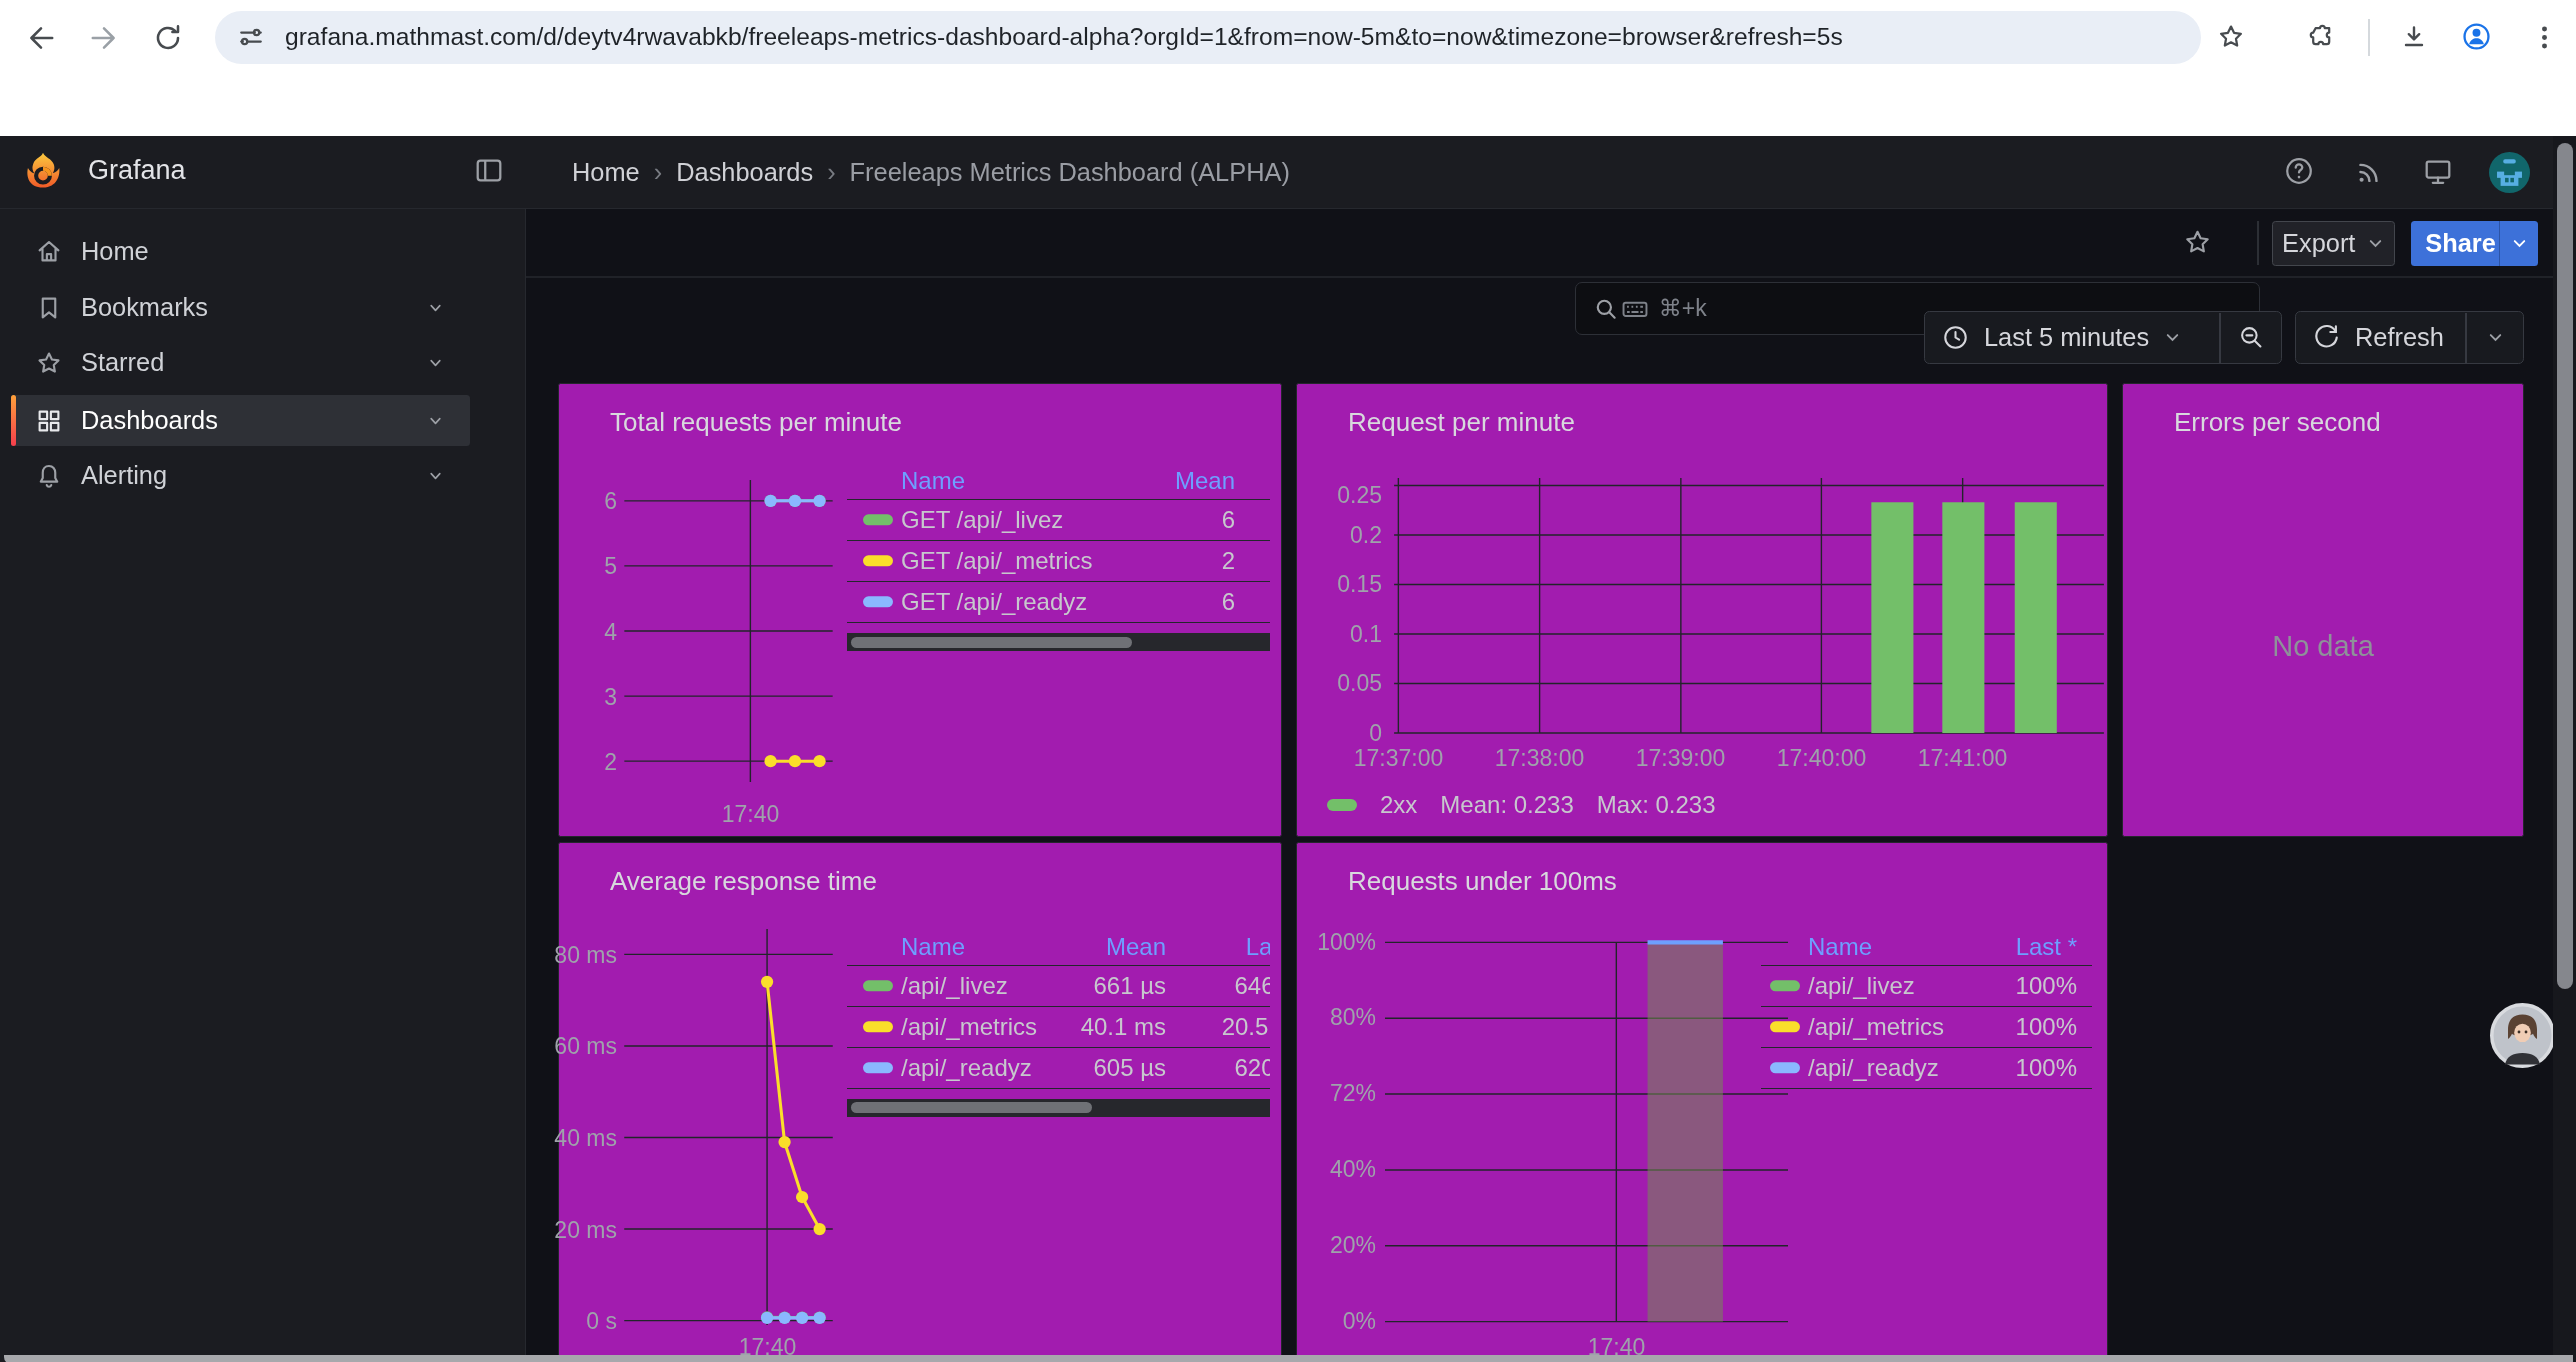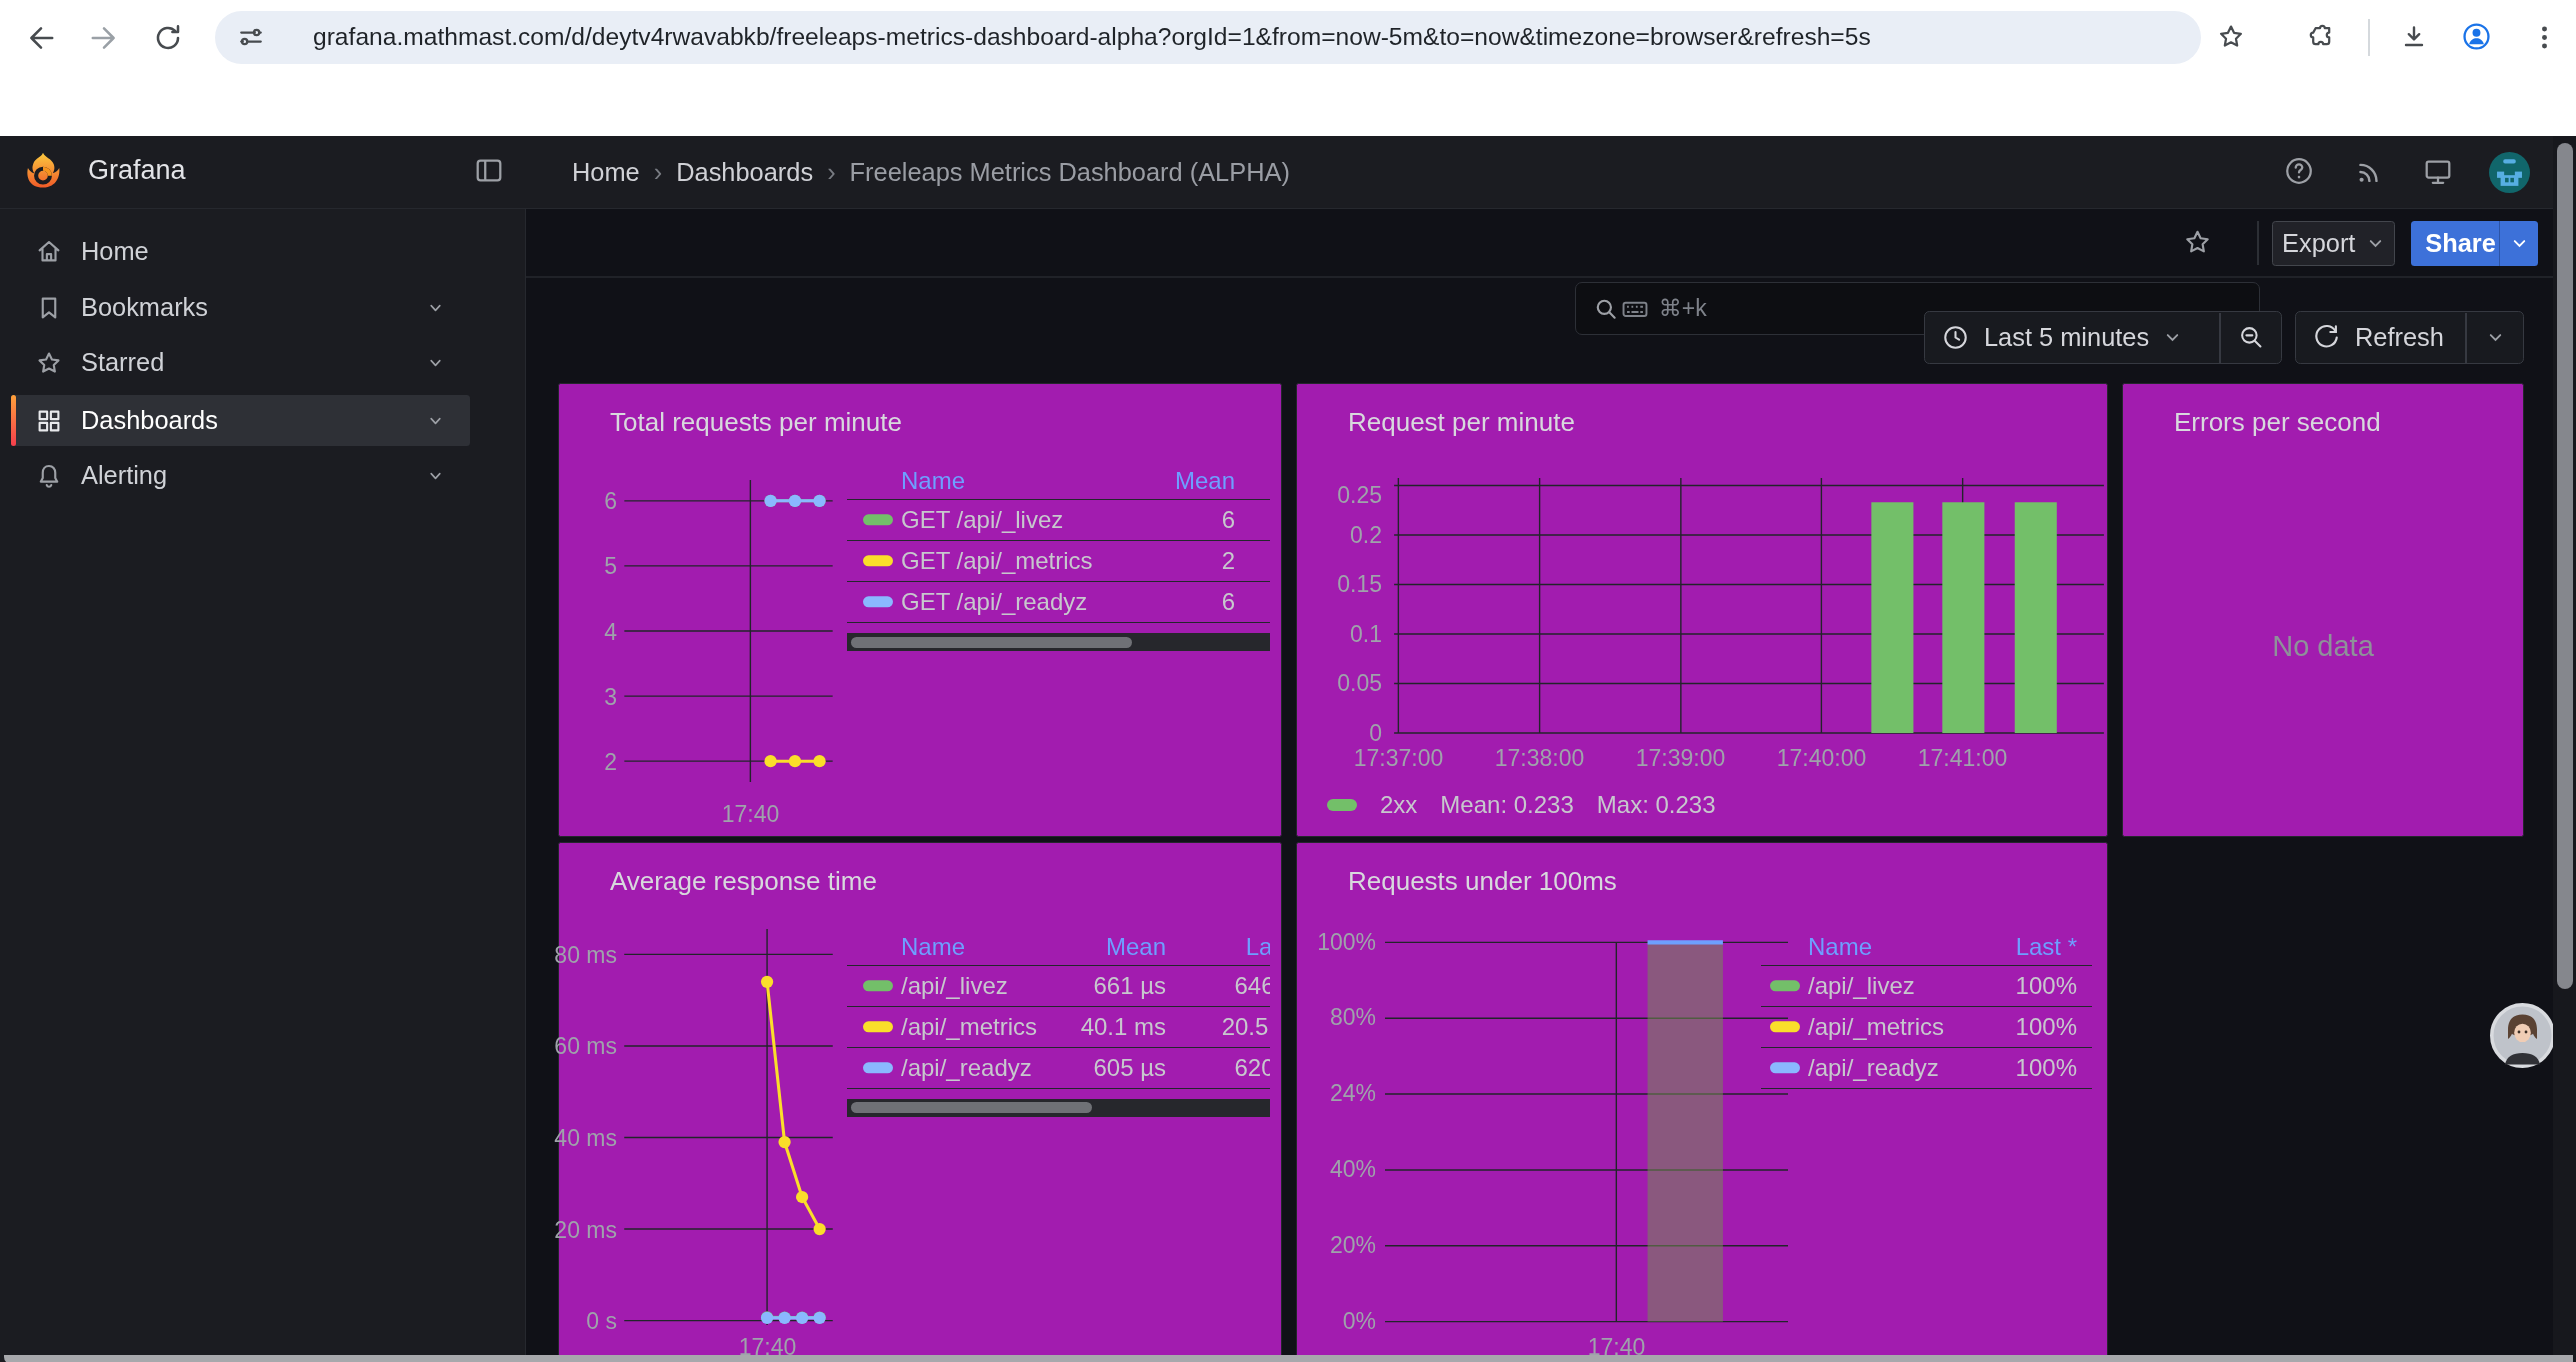--- a/index.html
+++ b/index.html
@@ -3,21 +3,21 @@
 <meta charset="utf-8">
 <style>
   html,body{margin:0;padding:0;background:#2b2b2b;}
   *{box-sizing:border-box;font-family:"Liberation Sans",sans-serif;}
   #screen{position:relative;width:2576px;height:1363px;overflow:hidden;background:#101117;}
   .abs{position:absolute;}
   svg{display:block;}
   
   #toolbar{left:0;top:0;width:2576px;height:75px;background:#ffffff;}
   #bookmarksbar{left:0;top:75px;width:2576px;height:61px;background:#ffffff;}
-  #urlpill{left:215px;top:10.5px;width:1986px;height:53px;background:#e9eef6;border-radius:27px;display:flex;align-items:center;gap:28px;}
+  #urlpill{left:215px;top:10.5px;width:1986px;height:53px;background:#e9eef6;border-radius:27px;display:flex;align-items:center;}
   #urltext{font-size:24.6px;color:#1f2328;white-space:nowrap;overflow:hidden;margin-left:19px;}
   .bicon{color:#474b4f;}
   .bicon.dim{color:#9aa0a6;}
   .bm-label{font-size:24.6px;color:#3d4043;}
   
   #gf-header{left:0;top:136px;width:2576px;height:73px;background:#1b1c21;border-bottom:1.8px solid #26282e;}
   #sidebar{left:0;top:209px;width:526px;height:1154px;background:#1b1c21;border-right:1.8px solid #26282e;}
   .side-item{position:absolute;left:10.5px;width:459px;height:51px;border-radius:3.5px;display:flex;align-items:center;}
   .side-item .lbl{font-size:25.4px;color:#d0d2d7;margin-left:17.5px;flex:1;}
   .side-item.active{background:#2e3036;}
@@ -402,21 +402,21 @@
         <circle cx="203.01399999999998" cy="305.913767194544" r="7" fill="#fade2a"></circle>
         <circle cx="223.006" cy="342.48757369090276" r="7" fill="#fade2a"></circle>
         <polyline points="163.03,443.8492659808115 183.022,443.8492659808115 203.01399999999998,443.8492659808115 223.006,443.8492659808115" fill="none" stroke="#8ab8ff" stroke-width="3.5"></polyline>
         <circle cx="163.03" cy="443.8492659808115" r="7" fill="#8ab8ff"></circle>
         <circle cx="183.022" cy="443.8492659808115" r="7" fill="#8ab8ff"></circle>
         <circle cx="203.01399999999998" cy="443.8492659808115" r="7" fill="#8ab8ff"></circle>
         <circle cx="223.006" cy="443.8492659808115" r="7" fill="#8ab8ff"></circle>
       </svg>
       <div class="ytick" style="left: 1236px; top: 929px;">100%</div>
       <div class="ytick" style="left: 1236px; top: 1004px;">80%</div>
-      <div class="ytick" style="left: 1236px; top: 1080px;">24%</div>
+      <div class="ytick" style="left: 1236px; top: 1080px;">72%</div>
       <div class="ytick" style="left: 1236px; top: 1156px;">40%</div>
       <div class="ytick" style="left: 1236px; top: 1232px;">20%</div>
       <div class="ytick" style="left: 1236px; top: 1308px;">0%</div>
       <div class="xtick" style="left: 1529px; top: 1334px;">17:40</div>
       <svg class="abs chart" width="403" height="380" style="left: 1385px; top: 942px;" viewBox="0 0 460 433">
         <line x1="0" y1="0" x2="460" y2="0" stroke="#22242a" stroke-width="1.6"></line>
         <line x1="0" y1="86.59999999999998" x2="460" y2="86.59999999999998" stroke="#22242a" stroke-width="1.6"></line>
         <line x1="0" y1="173.20000000000002" x2="460" y2="173.20000000000002" stroke="#22242a" stroke-width="1.6"></line>
         <line x1="0" y1="259.8" x2="460" y2="259.8" stroke="#22242a" stroke-width="1.6"></line>
         <line x1="0" y1="346.40000000000003" x2="460" y2="346.40000000000003" stroke="#22242a" stroke-width="1.6"></line>

